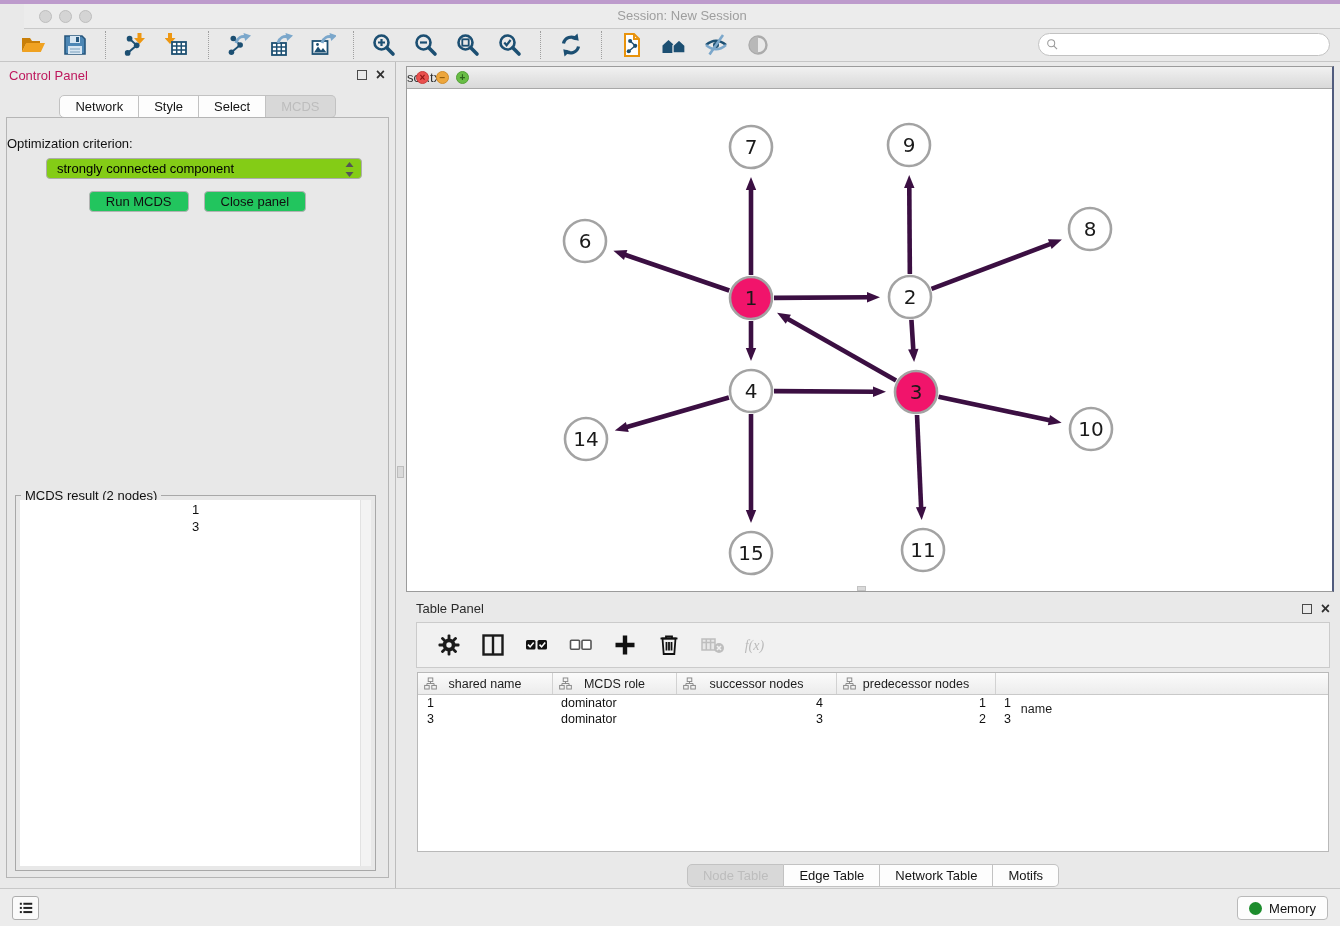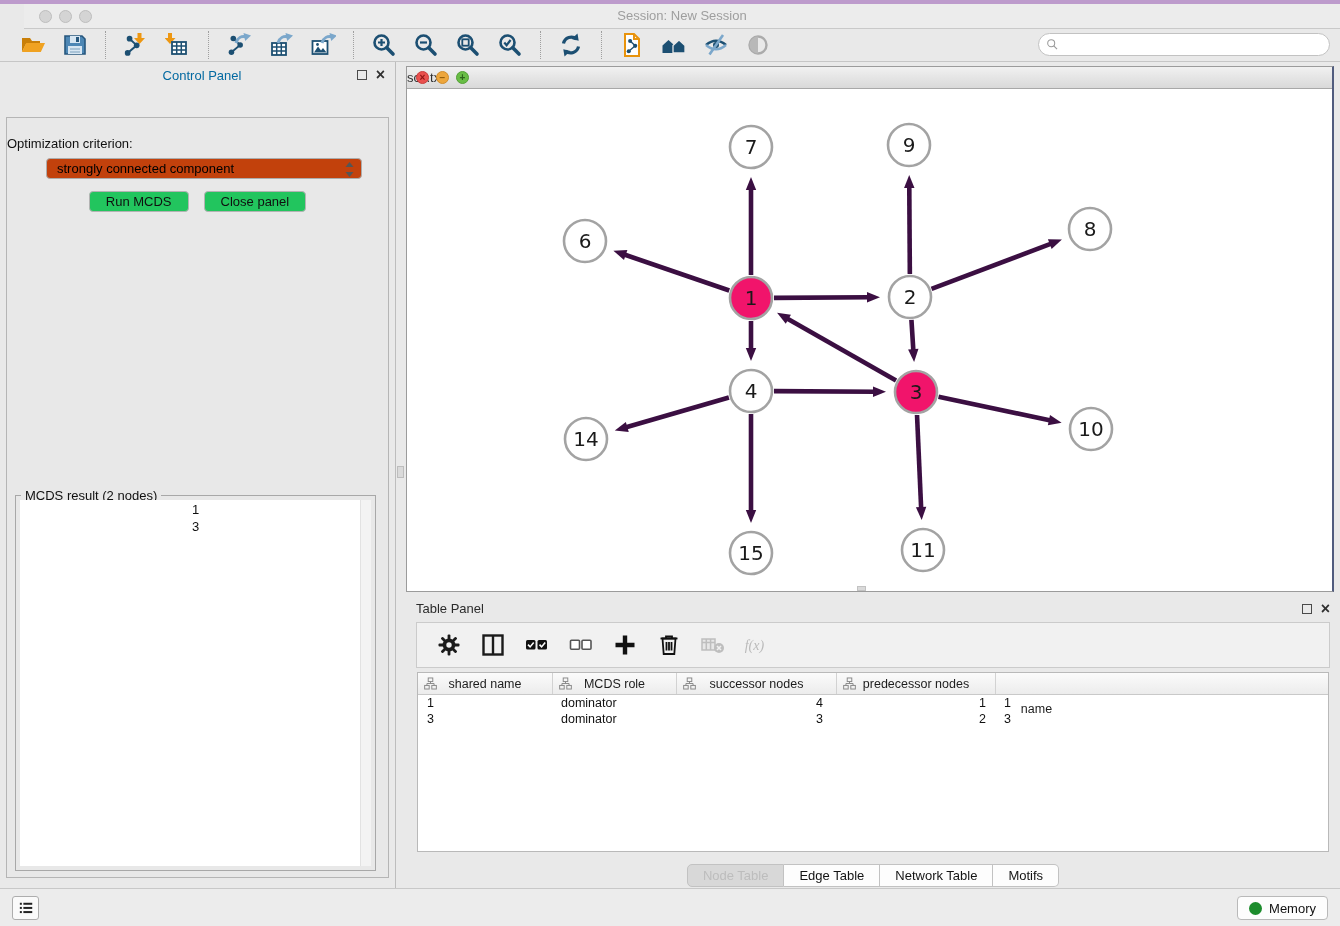--- a/index.html
+++ b/index.html
@@ -23,36 +23,36 @@
   .tb-sep { width:1px; height:28px; border-left:1px dotted #9F9F9F; margin:0 9px; }
   .search-wrap { position:absolute; right:10px; top:4px; width:292px; height:23px; background:#FFFFFF;
                  border:1px solid #C2C2C2; border-radius:12px; display:flex; align-items:center; padding-left:7px; }
   .search-wrap svg { width:13px; height:13px; margin-right:5px; }
   .search-wrap input { border:none; outline:none; flex:1; font-size:12px; background:transparent; height:18px;
                        font-family:"Liberation Sans",sans-serif; }
 
   
   .control-panel { position:absolute; top:62px; left:0; width:396px; bottom:38px; background:#E9E9E9;
                    border-right:1px solid #BDBDBD; }
-  .cp-header { height:26px; line-height:28px; font-size:13px; color:#0369a1; padding-left:9px;text-align:center; }
+  .cp-header { height:26px; line-height:28px; font-size:13px; color:#be185d; padding-left:9px; }
   .panel-controls { position:absolute; top:8px; right:10px; display:flex; gap:9px; align-items:center; }
   .float-btn { width:10px; height:10px; border:1.7px solid #4A4A4A; background:transparent; }
   .close-btn { font-size:16px; font-weight:bold; color:#2F2F2F; line-height:10px; }
 
   .tabs-row { display:flex; justify-content:center; }
   .cp-tabs { position:absolute; top:33px; left:0; right:0; }
   .tab { height:23px; line-height:22px; padding:0 15px; font-size:13px; background:#FDFDFD;
          border:1px solid #C2C2C2; border-left:none; color:#141414; }
   .tab:first-child { border-left:1px solid #C2C2C2; border-radius:5px 0 0 5px; }
   .tab:last-child { border-radius:0 5px 5px 0; }
   .tab.selected { background:#D8D8D8; color:#BDBDBD; }
 
   .cp-body { position:absolute; top:55px; left:6px; right:6px; bottom:10px; border:1px solid #B5B5B5; background:#E8E8E8; }
   .opt-label { margin-top:18px; text-align:left; font-size:13px; color:#101010; }
-  .dropdown { position:absolute; top:40px; left:39px; width:316px; height:21px; background:#c2410c;
+  .dropdown { position:absolute; top:40px; left:39px; width:316px; height:21px; background:#84cc16;
               border:1px solid #ACACAC; border-radius:4px; font-size:13px; line-height:19px; padding-left:10px; }
   .dd-chevrons { position:absolute; right:6px; top:2px; }
   .btn-row { position:absolute; top:73px; left:0; right:0; display:flex; justify-content:center; gap:15px; }
   .mac-btn { height:21px; line-height:19px; padding:0 16px; background:#22c55e; border:1px solid #B3B3B3;
              border-radius:4px; font-size:13px; color:#101010; }
 
   .result-group { position:absolute; left:8px; right:12px; top:377px; bottom:6px; border:1px solid #A8A8A8;text-align:center; }
   .result-title { position:absolute; top:-8px; left:5px; background:#E8E8E8; padding:0 4px; font-size:13px; color:#101010; }
   .result-text { position:absolute; left:4px; right:4px; top:4px; bottom:4px; background:#FFFFFF; }
   .result-lines { font-size:13px; line-height:17px; padding:1px 6px; white-space:pre; color:#101010; }
@@ -269,20 +269,26 @@
       <input placeholder="" style="">
     </div>
   </div>
 
   <div class="control-panel">
     <div class="cp-header">Control Panel</div>
     <div class="panel-controls">
       <div class="float-btn"></div>
       <div class="close-btn">×</div>
     </div>
+    <div class="cp-tabs tabs-row" id="cp-tabs">
+        <div class="tab">Network</div>
+        <div class="tab">Style</div>
+        <div class="tab">Select</div>
+        <div class="tab selected">MCDS</div>
+      </div>
 
     <div class="cp-body">
       <div class="opt-label">Optimization criterion:</div>
       <div class="dropdown">
         <span>strongly connected component</span>
         <span class="dd-chevrons">
           <svg width="11" height="17" viewBox="0 0 11 17">
             <path d="M5.5 1 L9.5 6 H1.5 Z" fill="#555"></path>
             <path d="M5.5 16 L1.5 11 H9.5 Z" fill="#555"></path>
           </svg>

